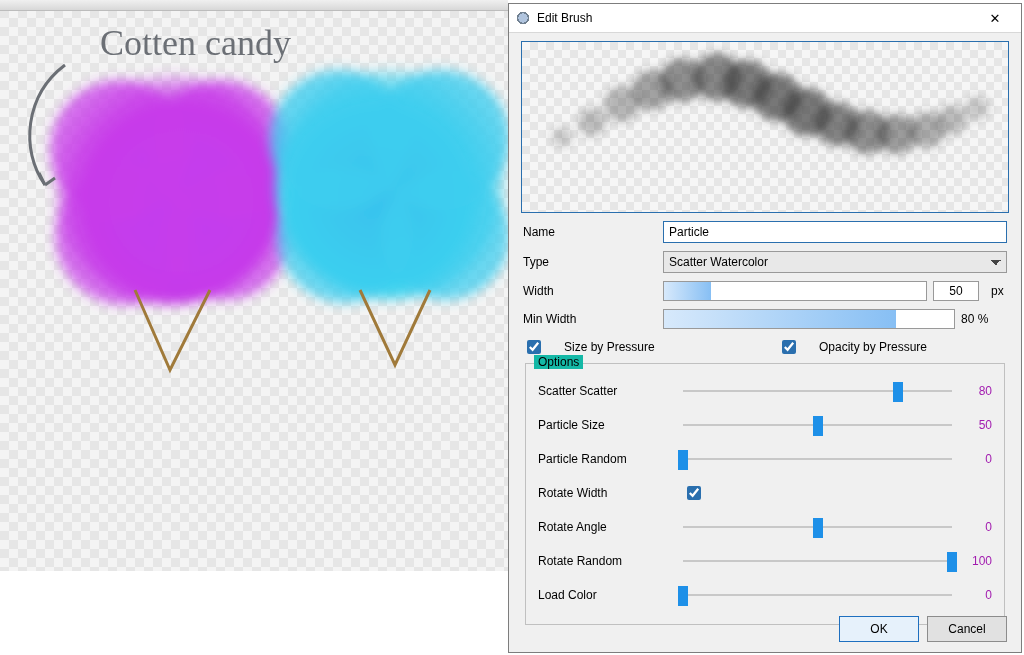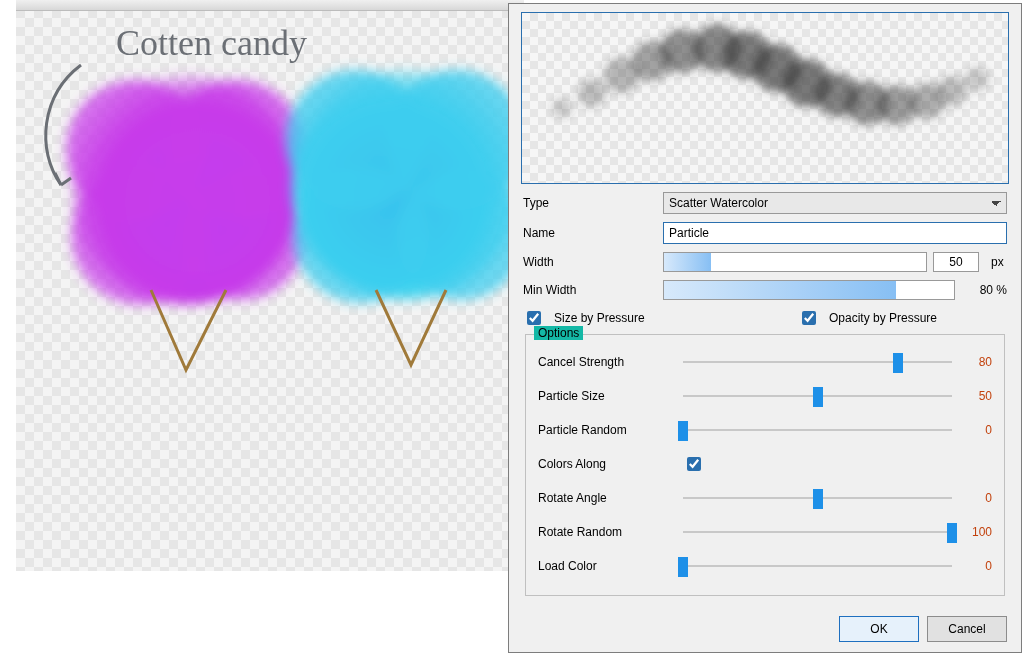--- a/index.html
+++ b/index.html
@@ -1,18 +1,18 @@
 <!DOCTYPE html>
 <html><head>
 <meta charset="utf-8">
 <style>
   html,body{margin:0;padding:0;width:1024px;height:655px;font-family:"Segoe UI",Arial,sans-serif;font-size:12px;background:#fff;overflow:hidden;}
   
   .canvas-area{
-    position:absolute;left:16px;top:0;width:508px;height:571px;
+    position:absolute;left:0;top:0;width:508px;height:571px;
     background:
       linear-gradient(45deg,#e6e6e6 25%,transparent 25%,transparent 75%,#e6e6e6 75%),
       linear-gradient(45deg,#e6e6e6 25%,transparent 25%,transparent 75%,#e6e6e6 75%);
     background-size:18px 18px;background-position:0 0,9px 9px;background-color:#f4f4f4;
   }
   .canvas-top{position:absolute;left:0;top:0;width:508px;height:10px;background:linear-gradient(#f0f0f0,#d8d8d8);border-bottom:1px solid #bcbcbc;}
   .canvas-area svg{position:absolute;left:0;top:0;}
 
   
   .dialog{
@@ -40,31 +40,31 @@
   .label{width:140px;color:#000;}
   .text-input{flex:1;height:20px;border:1px solid #2a6fae;padding:0 5px;font-size:12px;background:#fff;color:#000;}
   .select{flex:1;height:22px;border:1px solid #999;background:#e8e8e8;padding:0 5px;font-size:12px;color:#000;
     appearance:none;background-image:linear-gradient(45deg,transparent 50%,#444 50%),linear-gradient(135deg,#444 50%,transparent 50%);
     background-position:right 10px center,right 5px center;background-size:5px 5px,5px 5px;background-repeat:no-repeat;}
   .bar-slider{position:relative;flex:1;height:18px;border:1px solid #999;background:#fff;}
   .bar-fill{position:absolute;left:0;top:0;height:100%;background:linear-gradient(90deg,#d7e9fb,#87bff4);}
   .num-box{width:40px;height:18px;border:1px solid #999;margin-left:6px;text-align:center;font-size:12px;background:#fff;padding:0 2px;}
   .unit{margin-left:12px;color:#000;width:16px;}
 
-  .chk-row{display:flex;align-items:center;gap:10px;margin:8px 0 6px 0;}
+  .chk-row{display:flex;align-items:center;gap:20px;margin:8px 0 6px 0;}
   .chk-row .spacer{flex:1;}
   input[type=checkbox]{width:14px;height:14px;accent-color:#2a6fae;}
 
   .options-frame{border:1px solid #c0c0c0;margin:0 2px;padding:14px 12px 8px 12px;position:relative;}
   .options-legend{position:absolute;top:-9px;left:8px;background:#14b8a6;padding:0 4px;font-size:12px;color:#000;}
   .opt-row{display:flex;align-items:center;height:26px;margin-bottom:8px;}
   .opt-label{width:145px;color:#000;}
   .track{flex:1;height:2px;background:#c8c8c8;position:relative;margin-right:12px;}
   .thumb{position:absolute;top:-8px;width:10px;height:20px;background:#1e90e8;transform:translateX(-50%);}
-  .opt-val{width:28px;text-align:right;color:#c2410c;}
+  .opt-val{width:28px;text-align:right;color:#a21caf;}
 
   .btn-row{display:flex;justify-content:flex-end;gap:8px;padding:10px 14px;position:absolute;bottom:0;right:0;left:16px;}
   .btn{width:78px;height:24px;border:1px solid #8c8c8c;background:#e1e1e1;font-size:12px;color:#000;display:flex;align-items:center;justify-content:center;}
   .btn.primary{border:1px solid #1e6fbf;background:#e6f1fb;}
 </style>
 </head>
 <body>
 
 <div class="canvas-area">
   <div class="canvas-top"></div>
@@ -105,20 +105,25 @@
     <path d="M360,290 L395,365 L430,290" fill="none" stroke="#a07a3a" stroke-width="3"></path>
 
     <text x="100" y="55" font-family="'Comic Sans MS',cursive" font-size="36" fill="#6b6f75">Cotten candy</text>
 
     <path d="M65,65 C25,95 20,150 45,185" fill="none" stroke="#6b6f75" stroke-width="3"></path>
     <path d="M45,185 l-6,-12 M45,185 l10,-7" fill="none" stroke="#6b6f75" stroke-width="3"></path>
   </svg>
 </div>
 
 <div class="dialog">
+  <div class="titlebar">
+    <span class="title-icon"></span>
+    <span class="title-text">Edit Brush</span>
+    <div class="close-btn">✕</div>
+  </div>
 
   <div class="preview-box">
     <svg width="488" height="168">
       <defs>
           <filter id="soft">
             <feGaussianBlur stdDeviation="4"></feGaussianBlur>
           </filter>
         </defs>
       <g filter="url(#soft)" fill="#3b3b3b">
         <circle cx="40" cy="95" r="10" opacity=".25"></circle>
@@ -135,80 +140,80 @@
         <circle cx="375" cy="92" r="20" opacity=".48"></circle>
         <circle cx="405" cy="88" r="18" opacity=".4"></circle>
         <circle cx="430" cy="78" r="15" opacity=".32"></circle>
         <circle cx="455" cy="66" r="12" opacity=".25"></circle>
       </g>
     </svg>
   </div>
 
   <div class="form">
     <div class="row">
+      <span class="label">Name</span>
+      <input class="text-input" value="Particle" style="">
+    </div>
+    <div class="row">
       <span class="label">Type</span>
       <select class="select">
         <option>Scatter Watercolor</option>
       </select>
-    </div>
-    <div class="row">
-      <span class="label">Name</span>
-      <input class="text-input" value="Particle" style="">
     </div>
     <div class="row">
       <span class="label">Width</span>
       <div class="bar-slider">
         <div class="bar-fill" id="width-fill" style="width: 18%;"></div>
       </div>
       <input class="num-box" value="50" style="">
       <span class="unit">px</span>
     </div>
     <div class="row">
       <span class="label">Min Width</span>
       <div class="bar-slider">
         <div class="bar-fill" id="minwidth-fill" style="width: 80%;"></div>
       </div>
-      <span style="width:46px;margin-left:6px;text-align:right">80 %</span>
+      <span style="width:46px;margin-left:6px;">80 %</span>
     </div>
 
     <div class="chk-row">
       <input type="checkbox" checked="" style="">
       <span>Size by Pressure</span>
       <span class="spacer"></span>
       <input type="checkbox" checked="" style="">
       <span>Opacity by Pressure</span>
       <span style="width:60px"></span>
     </div>
 
     <div class="options-frame">
       <span class="options-legend">Options</span>
       <div id="sliders-host">
           <div class="opt-row">
-            <span class="opt-label">Cancel Strength</span>
+            <span class="opt-label">Scatter Scatter</span>
             <div class="track">
               <div class="thumb" style="left: 80%;"></div>
             </div>
             <span class="opt-val">80</span>
           </div>
           <div class="opt-row">
             <span class="opt-label">Particle Size</span>
             <div class="track">
               <div class="thumb" style="left: 50%;"></div>
             </div>
             <span class="opt-val">50</span>
           </div>
           <div class="opt-row">
             <span class="opt-label">Particle Random</span>
             <div class="track">
               <div class="thumb" style="left: 0%;"></div>
             </div>
             <span class="opt-val">0</span>
           </div>
           <div class="opt-row">
-            <span class="opt-label">Colors Along</span>
+            <span class="opt-label">Rotate Width</span>
             <input type="checkbox" checked="" style="">
           </div>
           <div class="opt-row">
             <span class="opt-label">Rotate Angle</span>
             <div class="track">
               <div class="thumb" style="left: 50%;"></div>
             </div>
             <span class="opt-val">0</span>
           </div>
           <div class="opt-row">

